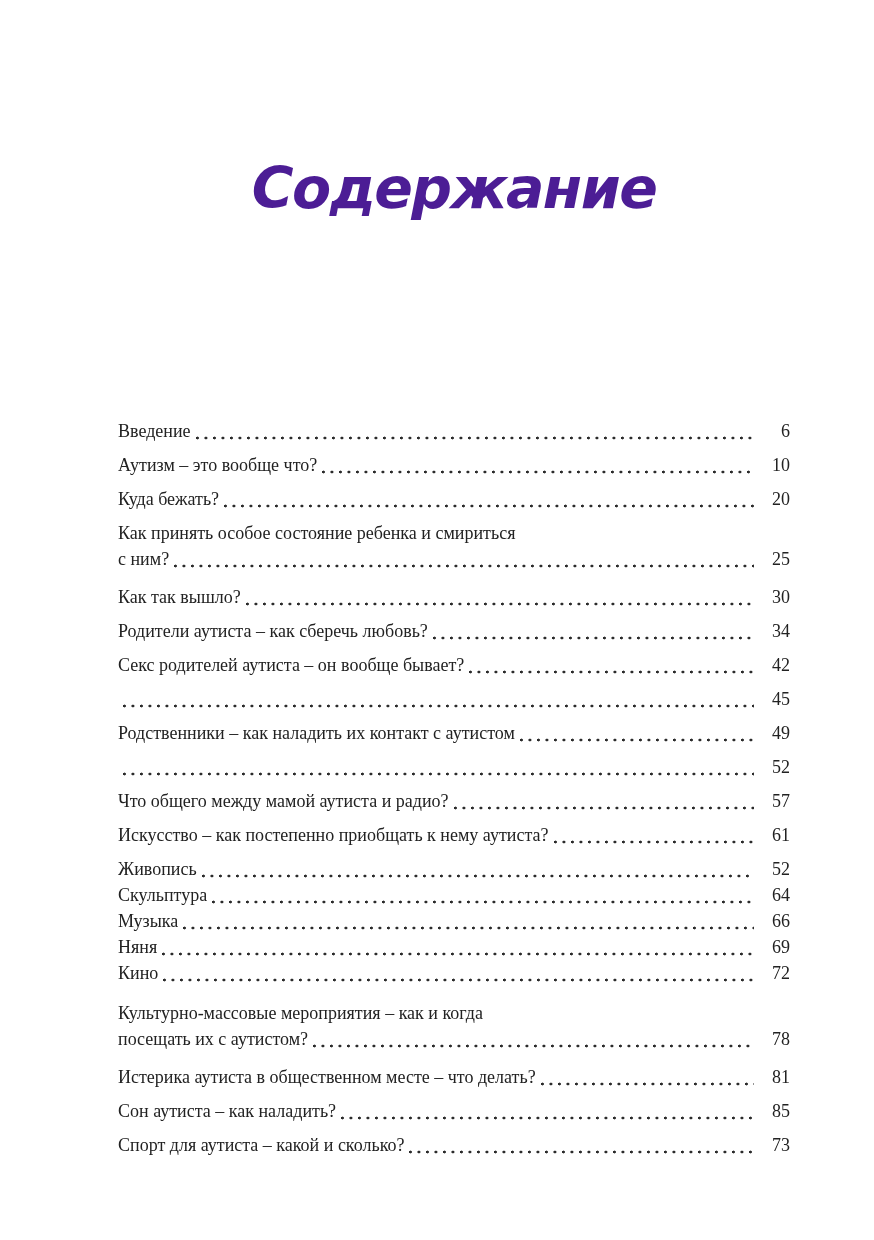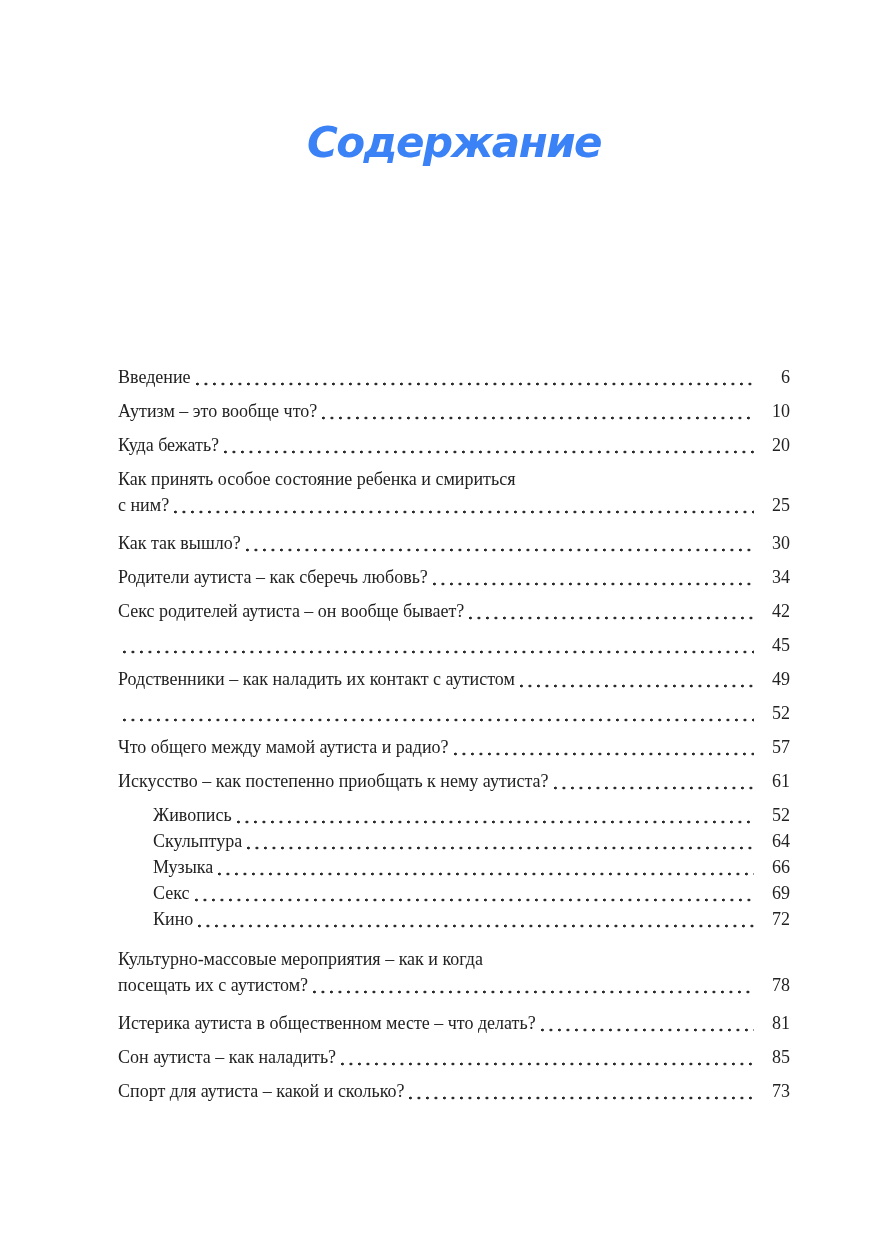--- a/index.html
+++ b/index.html
@@ -16,36 +16,36 @@
     box-sizing: border-box;
     padding: 118px 84px 0 118px;
     font-family: "Liberation Serif", "DejaVu Serif", serif;
     color: #222222;
   }
   .page-title {
     text-align: center;
     font-family: "DejaVu Sans", "Liberation Sans", sans-serif;
     font-style: italic;
     font-weight: bold;
-    font-size: 42px;
+    font-size: 57px;
     line-height: 1.2;
     letter-spacing: -1.5px;
-    color: #3b82f6;
-    white-space: nowrap;
+    color: #4c1d95;
+    white-space: nowrap;
+    margin-top: 36px;
   }
   .toc-list {
     margin-top: 196px;
     font-size: 18px;
     line-height: 26px;
   }
   .entry {
     margin-bottom: 8px;
   }
   .entry.sub {
-    margin-left: 35px;
     margin-bottom: 0;
   }
   .entry.sub + .entry:not(.sub) {
     margin-top: 14px;
   }
   .entry.multi {
     margin-bottom: 12px;
   }
   .wrap-line {
     white-space: nowrap;
@@ -220,21 +220,21 @@
     <div class="row">
       <span class="label">Музыка</span>
       <span class="dots"></span>
       <span class="pagenum">66</span>
     </div>
   </div>
 
   <div class="entry sub">
 
     <div class="row">
-      <span class="label">Секс</span>
+      <span class="label">Няня</span>
       <span class="dots"></span>
       <span class="pagenum">69</span>
     </div>
   </div>
 
   <div class="entry sub">
 
     <div class="row">
       <span class="label">Кино</span>
       <span class="dots"></span>

